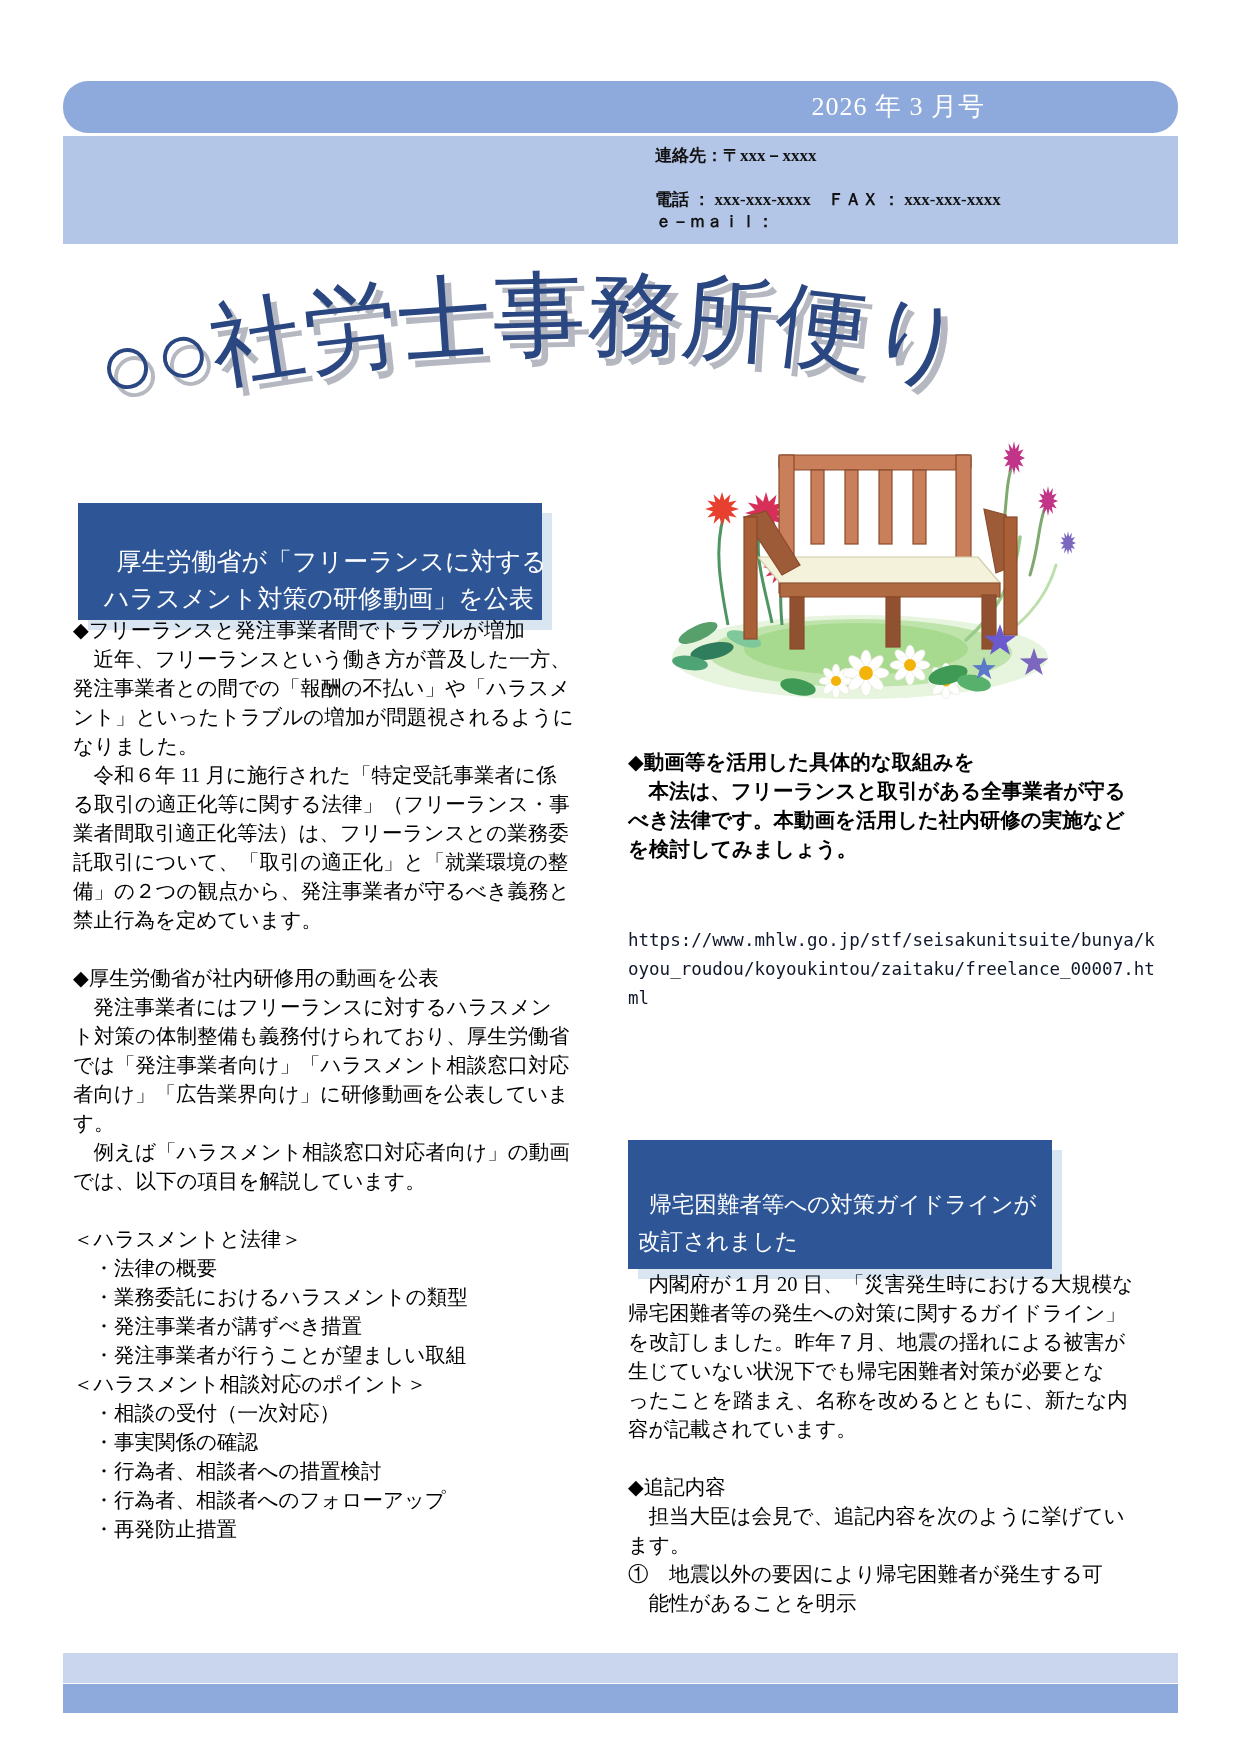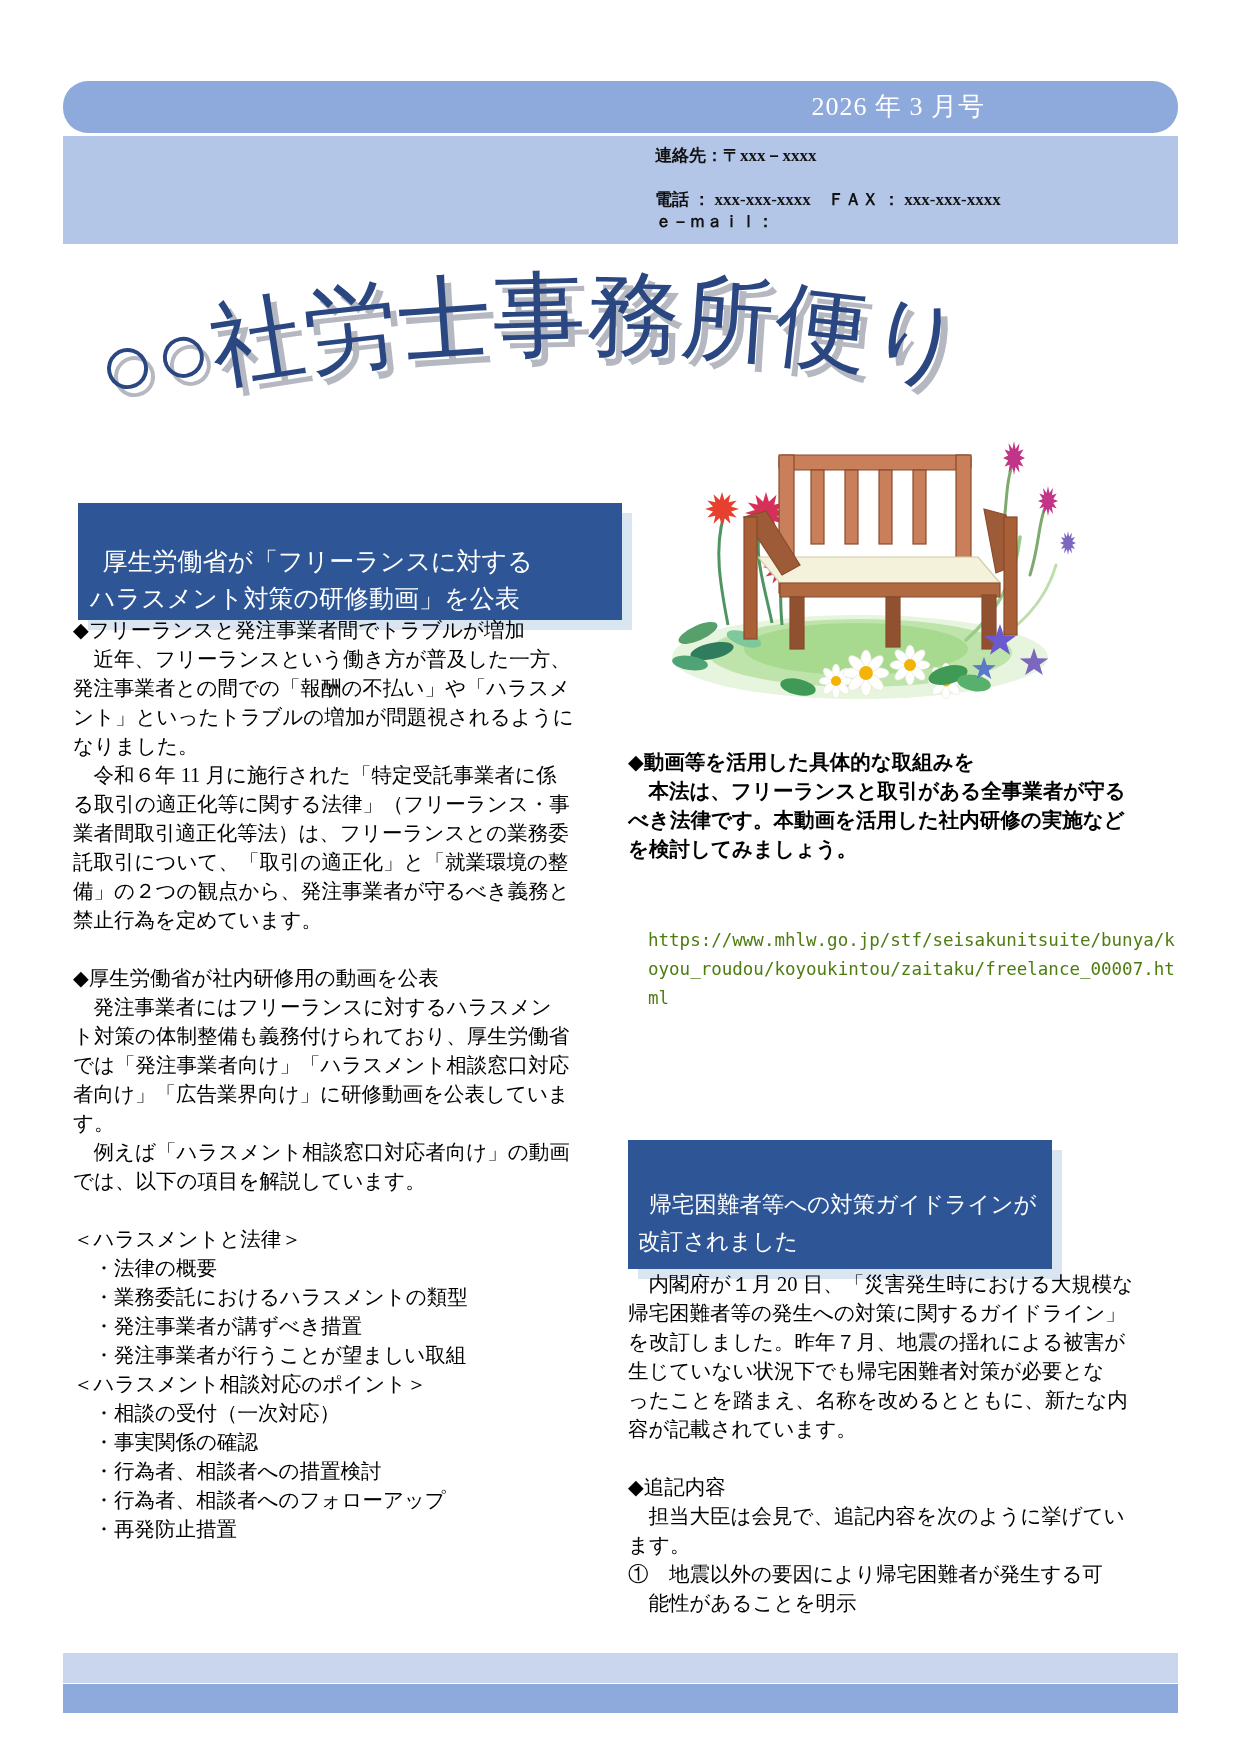--- a/index.html
+++ b/index.html
@@ -38,42 +38,42 @@
 
   
   .head-box {
     background:#2E5696;
     color:#ffffff;
     box-shadow:10px 10px 0 0 #D9E6F2;
     white-space:pre;
     line-height:37px;
   }
   .head-box-1 {
-    left:78px; top:503px; width:544px; min-height:80px;
-    padding:3px 12px; font-size:25px;
+    left:78px; top:503px; width:464px; min-height:80px;
+    padding:3px 26px; font-size:25px;
   }
   .head-box-2 {
     left:628px; top:1140px; width:424px; min-height:93px;
     padding:9px 10px; font-size:22.5px;
   }
 
   
   .bodytext {
     font-size:20.5px; line-height:29px;
     white-space:pre; color:#000;margin-top:12px;
   }
   .left-col  { left:73px;  top:604px;  width:530px; }
   .right-col { left:628px; top:736px;  width:545px;font-weight:bold; }
   .article2-body { left:628px; top:1258px; width:545px; }
 
   .reference { left:628px; top:926px; width:560px; }
   .reference .bodytext { position:static; }
   .url-text {
     font-family:"DejaVu Sans Mono","Liberation Mono",monospace;
-    font-size:17.5px; line-height:29px; white-space:pre; color:#4d7c0f;margin-left:20px;
+    font-size:17.5px; line-height:29px; white-space:pre; color:#0f172a;
   }
 
   
   .illustration { left:648px; top:425px; width:432px; height:278px; }
 
   
   .footer-light { left:63px; top:1653px; width:1115px; height:30px; background:#C9D6EE; }
   .footer-dark  { left:63px; top:1684px; width:1115px; height:29px; background:#8EA9DB; }
 </style>
 </head>

